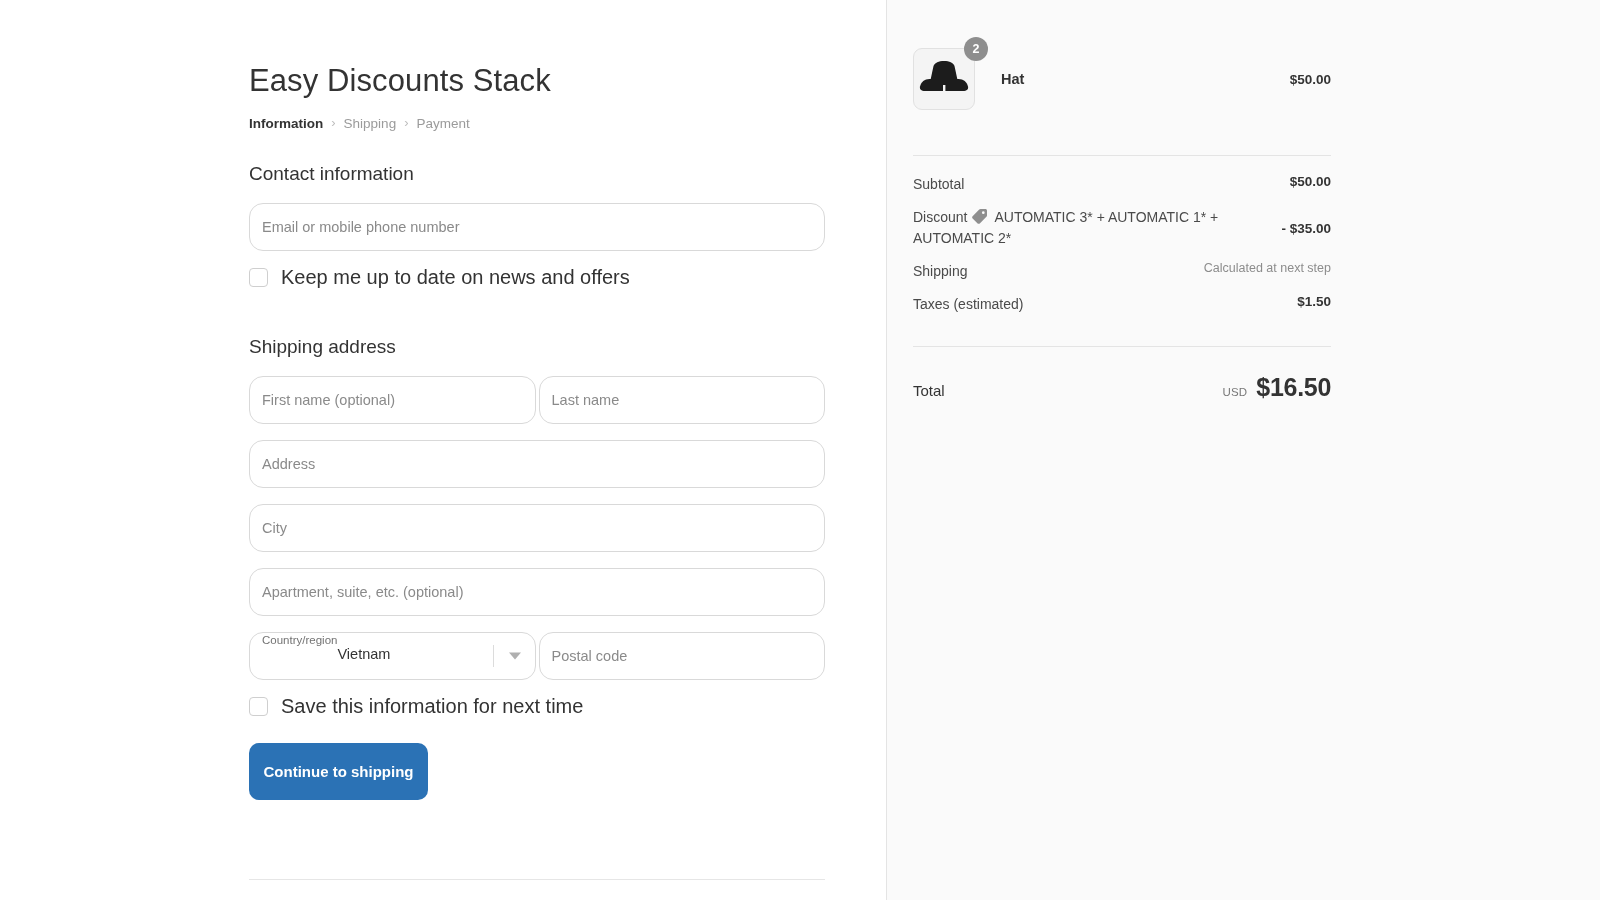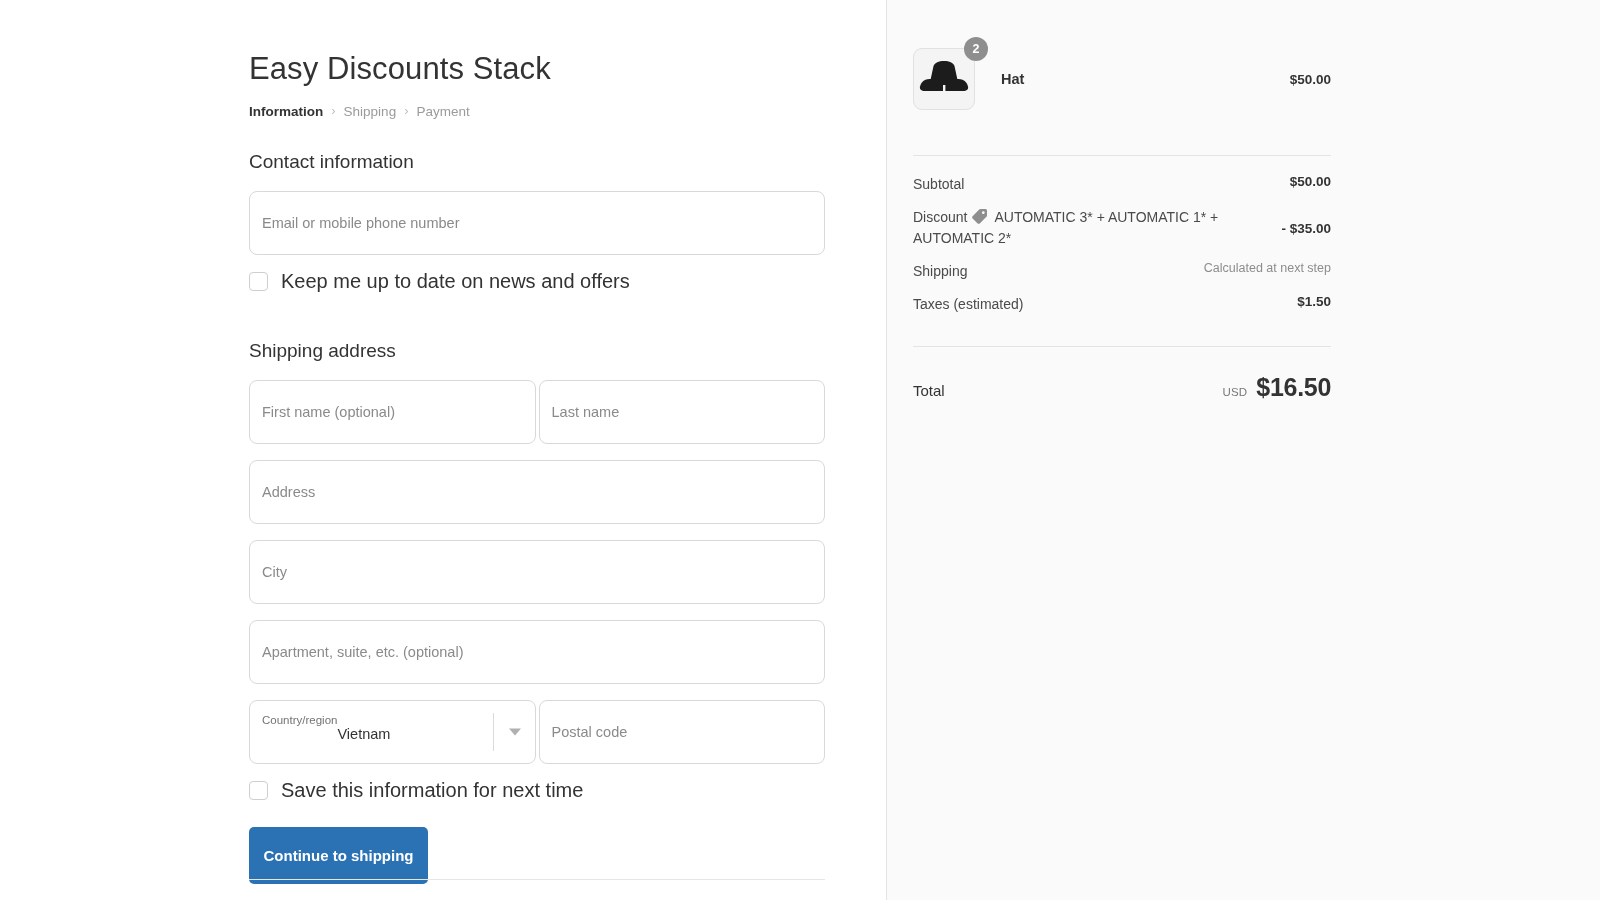--- a/index.html
+++ b/index.html
@@ -9,21 +9,21 @@
     font-family: "Liberation Sans", sans-serif;
     -webkit-font-smoothing: antialiased;
   }
   .page { position: relative; width: 1600px; height: 900px; display: flex; overflow: hidden; }
 
   
   .left-pane {
     width: 886px; height: 900px; background: #ffffff;
     position: relative; flex: 0 0 886px;
   }
-  .form-wrap { position: absolute; left: 249px; top: 4px; width: 576px; }
+  .form-wrap { position: absolute; left: 249px; top: 16px; width: 576px; }
 
   .store-title {
     font-size: 31px; font-weight: 400; color: #333333;
     letter-spacing: .1px; margin-top: 46px; line-height: 1.2;
   }
 
   .breadcrumb { margin-top: 17px; display: flex; align-items: center; font-size: 13.5px; }
   .crumb { color: #9b9b9b; }
   .crumb.active { color: #333333; font-weight: 700; }
   .crumb-sep {
@@ -31,23 +31,23 @@
     display: inline-block; transform: translateY(-1px);
   }
 
   .section-title {
     font-size: 19px; font-weight: 400; color: #333333;
     margin-top: 31px; line-height: 1.3;
   }
   .section-title.shipping { margin-top: 46px; }
 
   .field {
-    position: relative; width: 100%; height: 64px;
-    border: 1px solid #d9d9d9; border-radius: 8px; background: #fff;
-    display: flex; align-items: center; padding: 12px 12px; margin-top: 16px;
+    position: relative; width: 100%; height: 48px;
+    border: 1px solid #d9d9d9; border-radius: 14px; background: #fff;
+    display: flex; align-items: center; padding: 0 12px; margin-top: 16px;
   }
   .field .ph { color: #8a8a8a; font-size: 14.5px; }
   .row { display: flex; gap: 3px; }
   .row .field { width: 50%; margin-top: 16px; }
 
   .check-row { display: flex; align-items: center; margin-top: 15px; }
   .cbox {
     width: 19px; height: 19px; border: 1px solid #cfcfcf;
     border-radius: 4px; background: #fff; flex: 0 0 19px;
   }
@@ -62,21 +62,21 @@
     width: 1px; background: #dcdcdc;
   }
   .sel-arrow {
     position: absolute; right: 14px; top: 50%; transform: translateY(-50%);
     width: 0; height: 0; border-left: 6px solid transparent;
     border-right: 6px solid transparent; border-top: 7px solid #b0b0b0;
   }
 
   .cta {
     margin-top: 25px; width: 179px; height: 57px;
-    background: #2b72b5; border: none; border-radius: 5px;
+    background: #2b72b5; border: none; border-radius: 10px;
     color: #ffffff; font-size: 15px; font-weight: 700;
     font-family: "Liberation Sans", sans-serif; cursor: pointer;
     display: flex; align-items: center; justify-content: center;
   }
 
   .footer-rule {
     position: absolute; left: 249px; top: 879px; width: 576px;
     height: 1px; background: #e6e6e6;
   }
 

